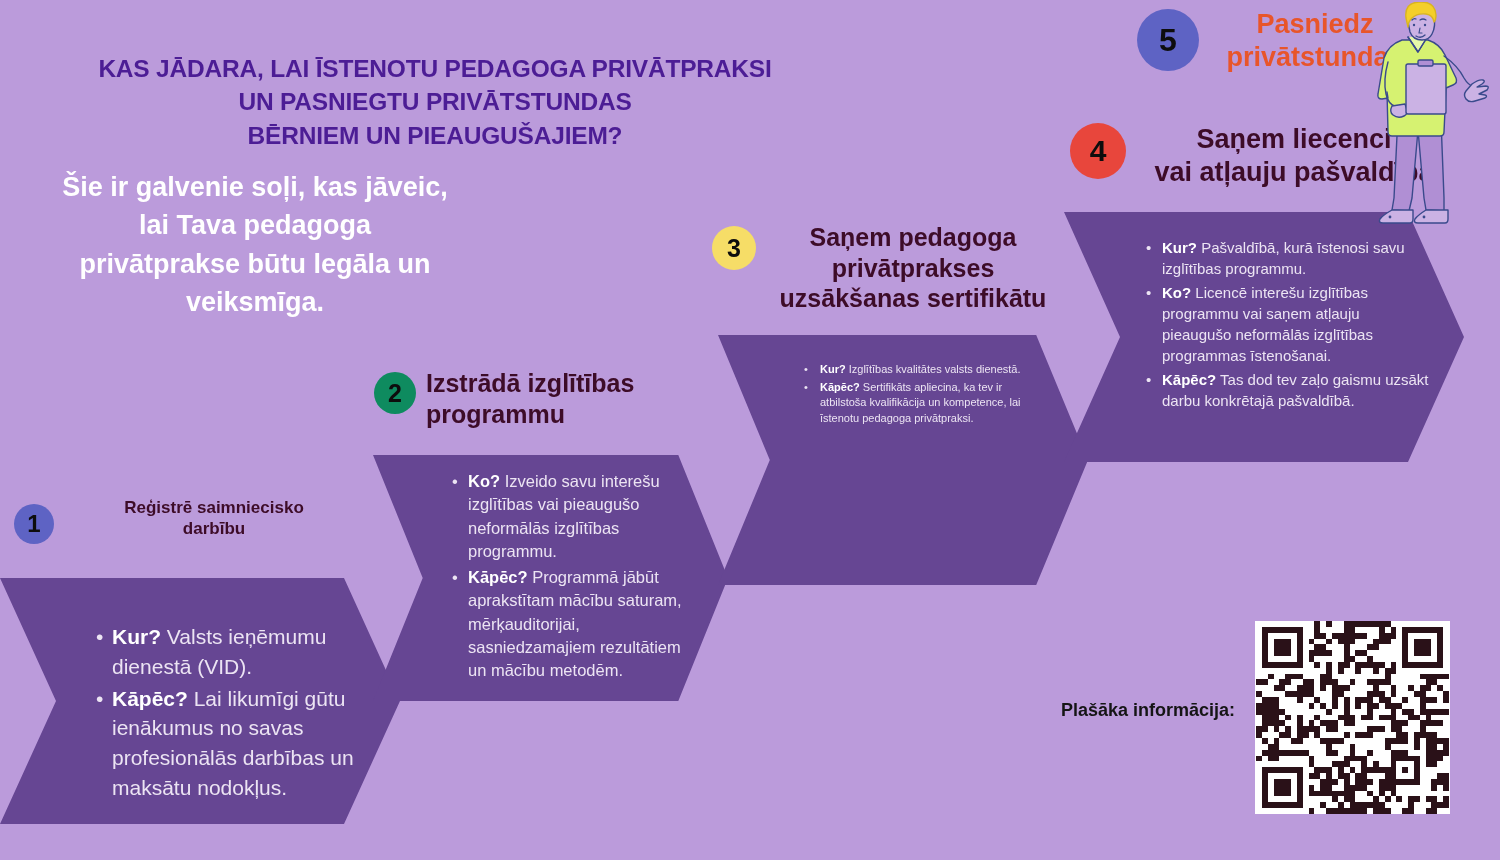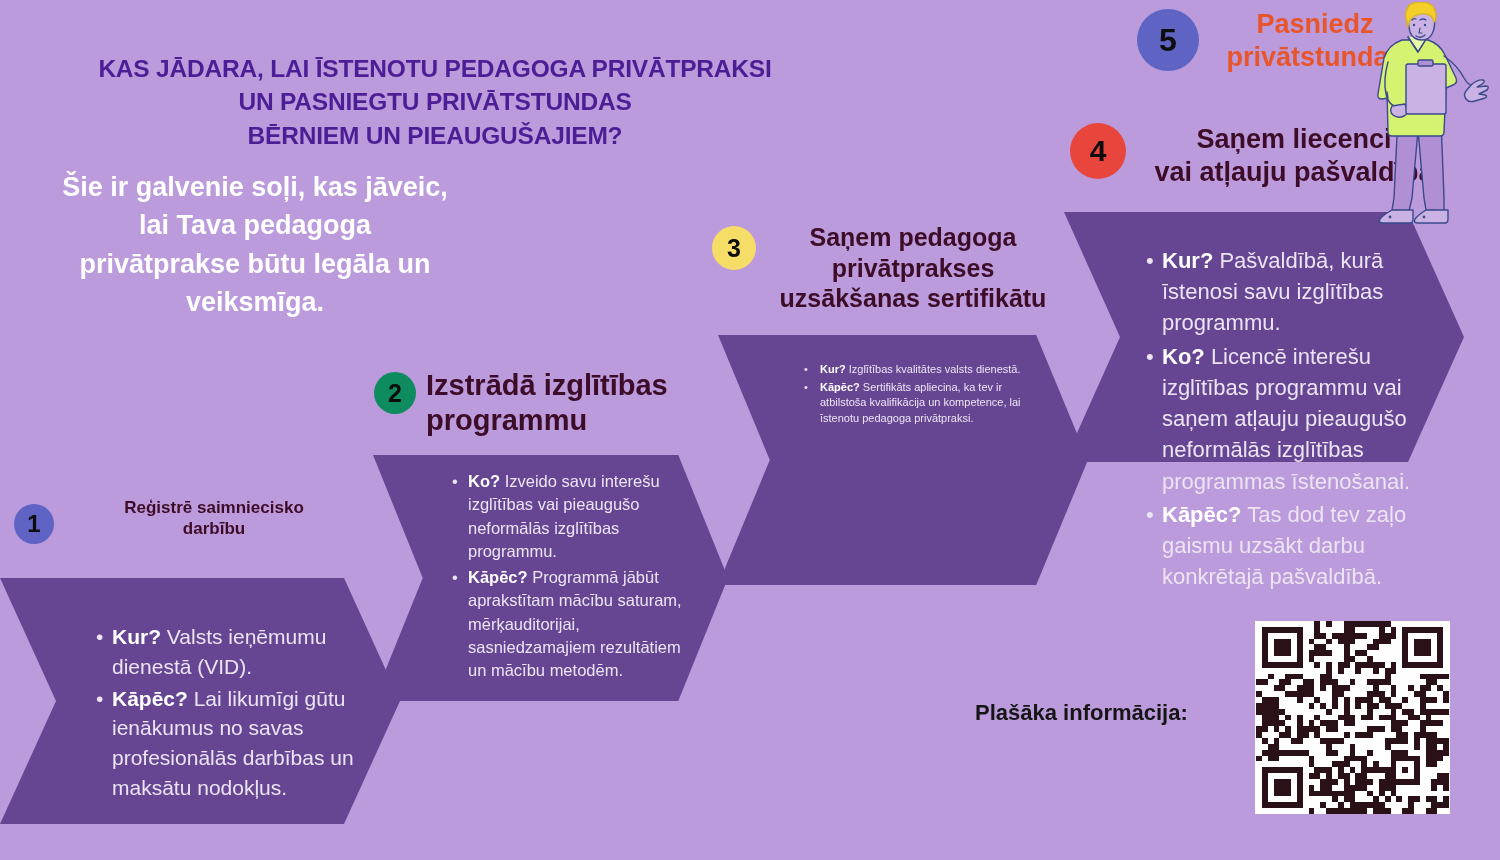--- a/index.html
+++ b/index.html
@@ -115,23 +115,23 @@
     line-height: 1.22;
     white-space: pre-line;
   }
 
   
   .more-info {
     position: absolute;
     left: 975px;
     top: 700px;
     width: 260px;
-    text-align: left;
+    text-align: right;
     color: #151515;
-    font-size: 22px;
+    font-size: 18px;
     font-weight: bold;
   }
   .qr-wrap {
     position: absolute;
     left: 1255px;
     top: 621px;
     width: 195px;
     height: 193px;
     background: #ffffff;
     padding: 0;
@@ -175,21 +175,21 @@
       <li>
         <b>Kāpēc?</b><span> Lai likumīgi gūtu ienākumus no savas profesionālās darbības un maksātu nodokļus.</span>
       </li>
     </ul>
   </div>
 
   <div class="step">
     <div class="chev" style="left:373px; top:455px; width:355px; height:246px;"></div>
     <div class="chev-head" style="left:374px; top:368px; width:330px;">
       <div class="badge" style="width:42px; height:42px; font-size:25px; background:#0e8b5f; margin-top:4px;">2</div>
-      <div class="step-title" style="width:275px; font-size:29px; text-align:left;">Izstrādā izglītības
+      <div class="step-title" style="width:275px; font-size:25px; text-align:left;">Izstrādā izglītības
 programmu</div>
     </div>
     <ul class="points" style="left:448px; top:470px; width:232px; font-size:16.5px;">
       <li>
         <b>Ko?</b><span> Izveido savu interešu izglītības vai pieaugušo neformālās izglītības programmu.</span>
       </li>
       <li>
         <b>Kāpēc?</b><span> Programmā jābūt aprakstītam mācību saturam, mērķauditorijai, sasniedzamajiem rezultātiem un mācību metodēm.</span>
       </li>
     </ul>
@@ -213,21 +213,21 @@
     </ul>
   </div>
 
   <div class="step">
     <div class="chev" style="left:1064px; top:212px; width:400px; height:250px;"></div>
     <div class="chev-head" style="left:1070px; top:123px; width:380px;">
       <div class="badge" style="width:56px; height:56px; font-size:30px; background:#e8463c; margin-top:0px;">4</div>
       <div class="step-title" style="width:312px; font-size:27px; text-align:center; margin-left:2px;">Saņem liecenci
 vai atļauju pašvaldībā</div>
     </div>
-    <ul class="points" style="left:1142px; top:245px; width:268px; font-size:22px;">
+    <ul class="points" style="left:1142px; top:237px; width:268px; font-size:15px;">
       <li>
         <b>Kur?</b><span> Pašvaldībā, kurā īstenosi savu izglītības programmu.</span>
       </li>
       <li>
         <b>Ko?</b><span> Licencē interešu izglītības programmu vai saņem atļauju pieaugušo neformālās izglītības programmas īstenošanai.</span>
       </li>
       <li>
         <b>Kāpēc?</b><span> Tas dod tev zaļo gaismu uzsākt darbu konkrētajā pašvaldībā.</span>
       </li>
     </ul>

